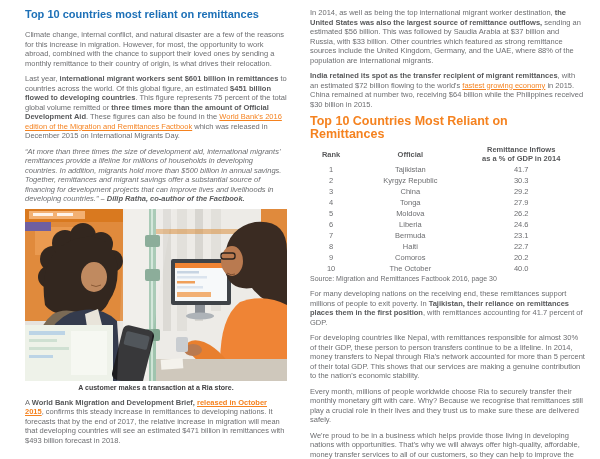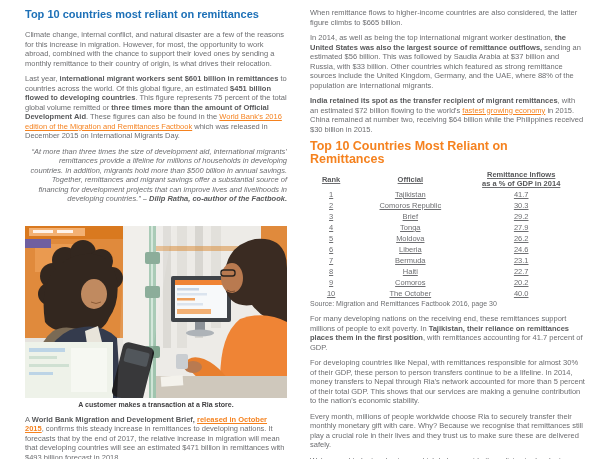--- a/index.html
+++ b/index.html
@@ -18,28 +18,28 @@
   .i{font-style:italic;}
   .lnk{color:#f5821f;text-decoration:underline;cursor:pointer;}
   h1.article-title{
     font-size:11px;line-height:13px;font-weight:bold;
     color:#1d70b7;margin:0 0 9px;
   }
   h2.table-title{
     font-size:12.5px;line-height:13px;font-weight:bold;
     color:#f5821f;margin:3px 0 3px;
   }
-  .quote{margin-bottom:22px;text-align:right;}
+  .quote{margin-bottom:5px;}
   .photo{width:262px;height:172px;margin:0 0 3px;position:relative;overflow:hidden;}
   .photo svg{display:block;}
   .caption{
     font-size:7px;line-height:8px;font-weight:bold;color:#414042;
     text-align:center;margin:0 0 6px;
   }
-  table.rank-table{width:96%;border-collapse:collapse;font-size:7.5px;color:#6d6e71;margin:0 0 1px;text-decoration:underline;}
+  table.rank-table{width:96%;border-collapse:collapse;font-size:7.5px;color:#6d6e71;margin:0 0 1px;}
   table.rank-table th{
     font-weight:bold;color:#58595b;text-align:center;
     padding:1px 0;line-height:9px;font-size:7.5px;
   }
   table.rank-table td{text-align:center;padding:1px 0;line-height:9px;}
   .col-rank{width:16%;}
   .col-country{width:44%;}
   .col-value{width:40%;}
   .source{font-size:7px;line-height:8px;margin:0 0 6px;}
 </style>
@@ -151,21 +151,20 @@
           <polygon points="100,0 148,0 120,172 92,172" fill="#ffffff" opacity="0.12"></polygon>
         </svg>
       </div>
       <p class="caption">A customer makes a transaction at a Ria store.</p>
 
       <p><span>A </span><span class="b">World Bank Migration and Development Brief,</span><span> </span><span class="lnk b">released in October 2015</span><span>, confirms this steady increase in remittances to developing nations. It forecasts that by the end of 2017, the relative increase in migration will mean that developing countries will see an estimated $471 billion in remittances with $493 billion forecast in 2018.</span></p>
     </div>
 
     <div class="col-right">
 
-      <p><span>When remittance flows to higher-income countries are also considered, the latter figure climbs to $665 billion.</span></p>
 
       <p><span>In 2014, as well as being the top international migrant worker destination, </span><span class="b">the United States was also the largest source of remittance outflows,</span><span> sending an estimated $56 billion. This was followed by Saudia Arabia at $37 billion and Russia, with $33 billion. Other countries which featured as strong remittance sources include the United Kingdom, Germany, and the UAE, where 88% of the population are international migrants.</span></p>
 
       <p><span class="b">India retained its spot as the transfer recipient of migrant remittances</span><span>, with an estimated $72 billion flowing to the world's </span><span class="lnk">fastest growing economy</span><span> in 2015. China remained at number two, receiving $64 billion while the Philippines received $30 billion in 2015.</span></p>
 
       <h2 class="table-title">Top 10 Countries Most Reliant on Remittances</h2>
 
       <table class="rank-table">
         <thead>
           <tr>
@@ -175,26 +174,26 @@
           </tr>
         </thead>
         <tbody>
           <tr>
               <td>1</td>
               <td>Tajikistan</td>
               <td>41.7</td>
             </tr>
           <tr>
               <td>2</td>
-              <td>Comoros Republic</td>
+              <td>Kyrgyz Republic</td>
               <td>30.3</td>
             </tr>
           <tr>
               <td>3</td>
-              <td>Brief</td>
+              <td>China</td>
               <td>29.2</td>
             </tr>
           <tr>
               <td>4</td>
               <td>Tonga</td>
               <td>27.9</td>
             </tr>
           <tr>
               <td>5</td>
               <td>Moldova</td>

